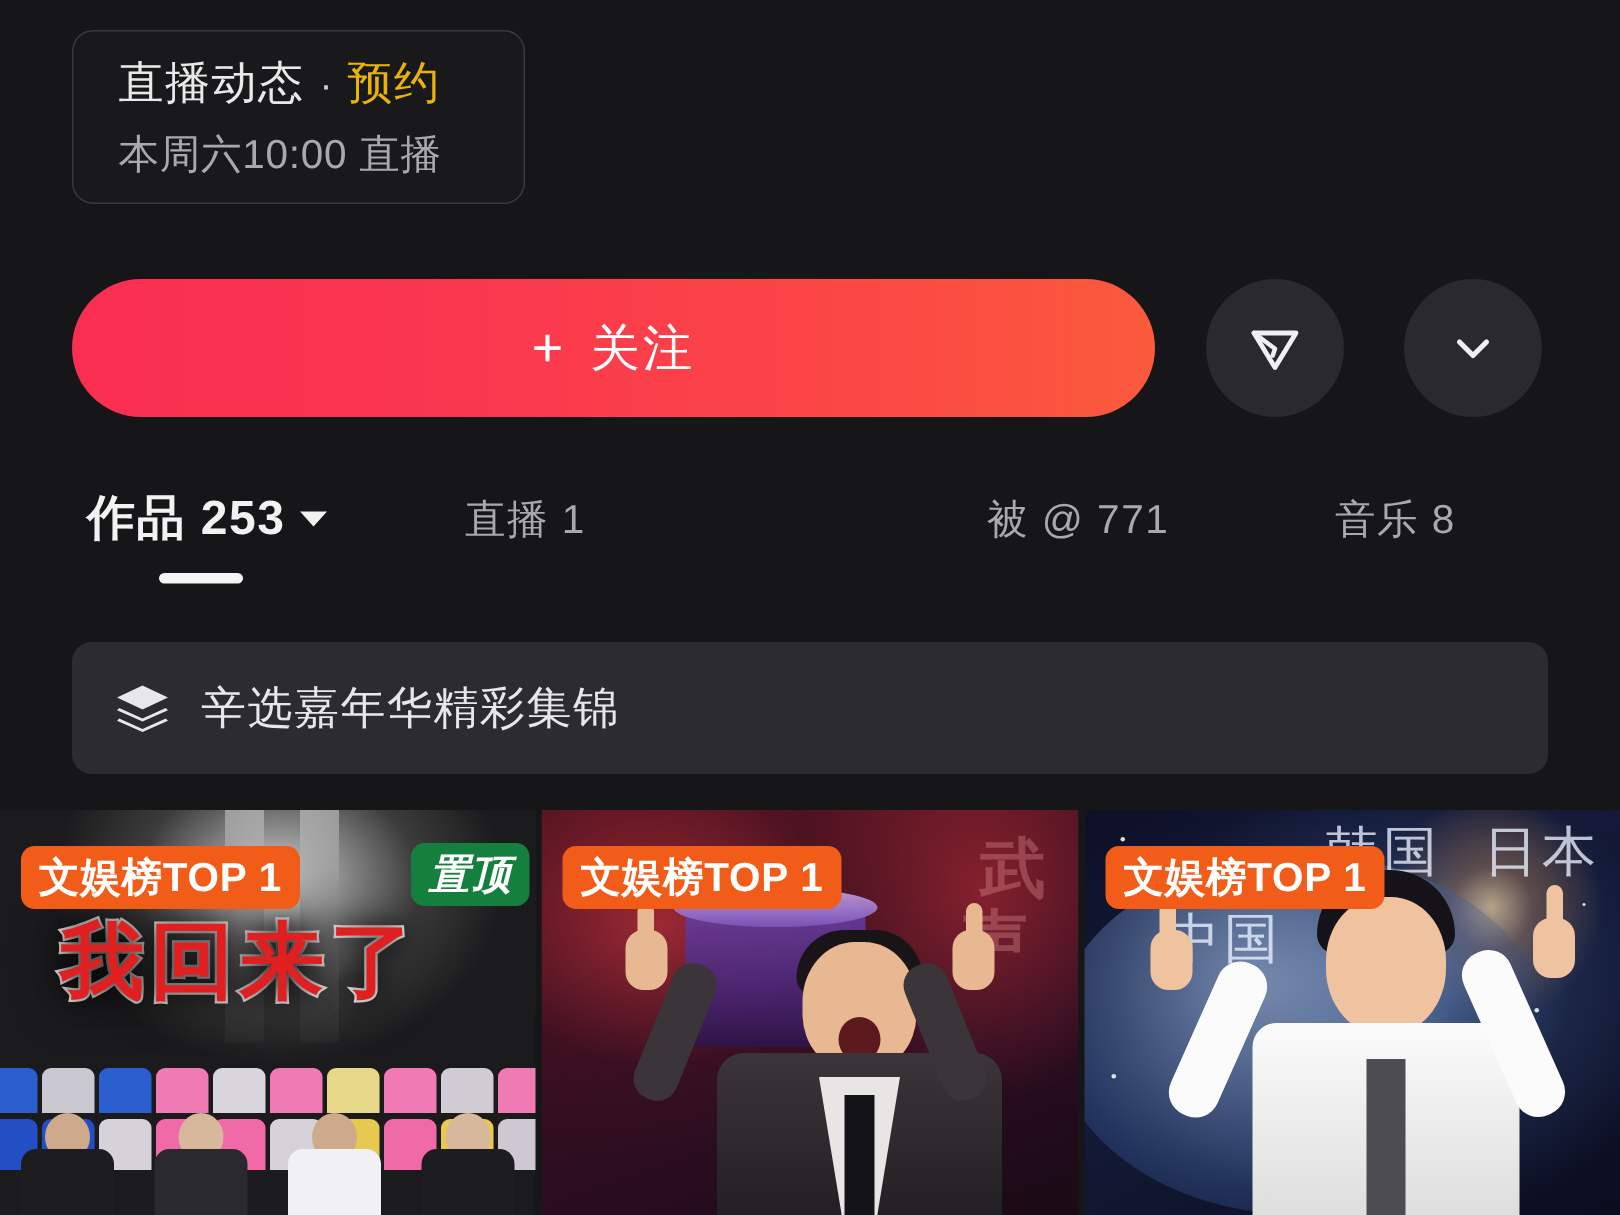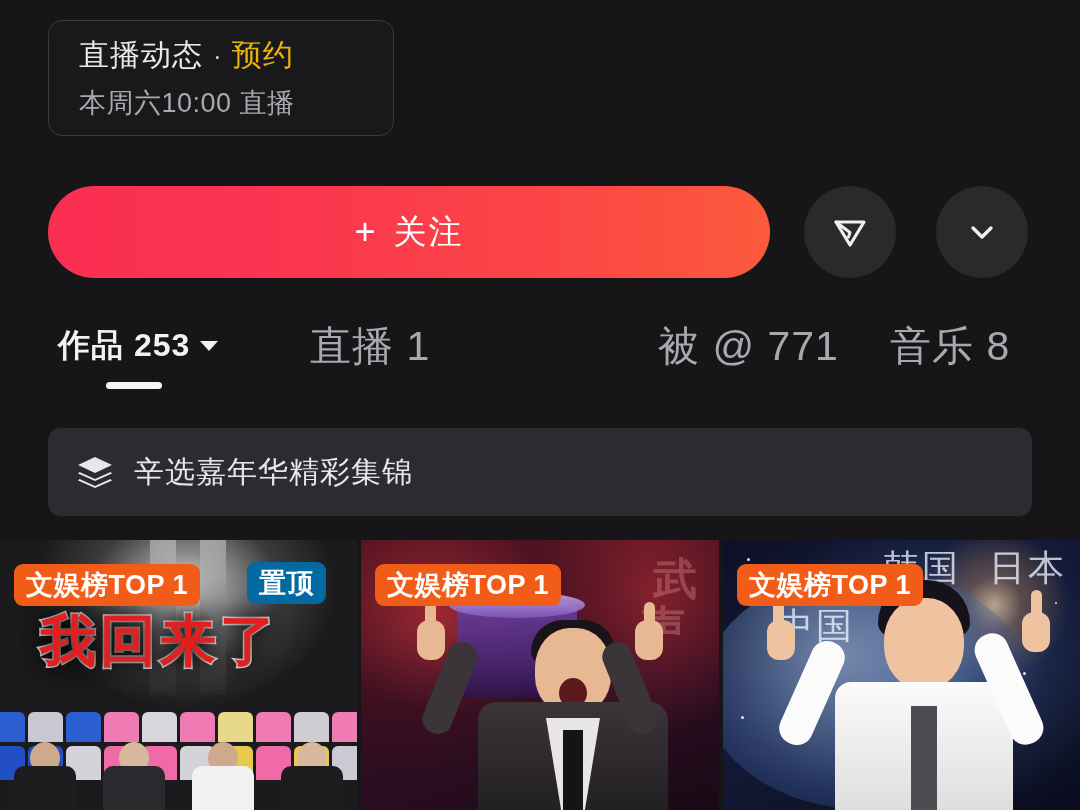--- a/index.html
+++ b/index.html
@@ -7,21 +7,21 @@
     width: 1080px; height: 810px;
     background: #161619;
     font-family: "Liberation Sans", "DejaVu Sans", sans-serif;
     overflow: hidden;
   }
   .screen { position: relative; width: 1080px; height: 810px; background: #161619; }
 
   
   .live-card {
     position: absolute; left: 48px; top: 20px;
-    width: 346px; height: 116px;
+    width: 302px; height: 116px;
     border: 1.5px solid #3a3a3e;
     border-radius: 14px;
     background: #19191c;
     padding: 14px 22px 0 30px;
   }
   .live-line1 { display: flex; align-items: baseline; white-space: nowrap; }
   .live-title { font-size: 30px; color: #e9e9ea; letter-spacing: 1px; font-weight: 400; }
   .live-dot { font-size: 26px; color: #cfcfd1; margin: 0 10px; }
   .live-status { font-size: 30px; color: #eab308; letter-spacing: 1px; font-weight: 400; }
   .live-line2 { margin-top: 9px; font-size: 27px; color: #a9a9ad; letter-spacing: 0.5px; white-space: nowrap; }
@@ -49,21 +49,21 @@
   .circle-btn.share { left: 756px; }
   .circle-btn.more  { left: 888px; }
 
   
   .tabs { position: absolute; left: 0; top: 318px; width: 1079px; height: 84px; }
   .tab {
     position: absolute; top: 0; height: 56px;
     display: flex; align-items: center; white-space: nowrap;
     cursor: pointer;
   }
-  .tab .label { font-size: 41px; color: #a8a8ad; letter-spacing: 1px; }
+  .tab .label { font-size: 27px; color: #a8a8ad; letter-spacing: 1px; }
   .tab.active .label { color: #f2f2f3; font-weight: 700; font-size: 32px; }
   .tab .caret {
     width: 0; height: 0; margin-left: 10px;
     border-left: 9px solid transparent; border-right: 9px solid transparent;
     border-top: 10px solid #f2f2f3;
   }
   .tab-underline {
     position: absolute; top: 64px;
     width: 56px; height: 7px; border-radius: 4px; background: #f4f4f5;
   }
@@ -142,21 +142,21 @@
   .arm-w { position: absolute; width: 34px; background: #fbfbfb; border-radius: 16px; }
 
   
   .badge {
     position: absolute; display: flex; align-items: center; justify-content: center;
     border-radius: 9px; color: #fff; white-space: nowrap;
     font-size: 27px; font-weight: 700; letter-spacing: 0.5px;
     padding: 0 12px; height: 42px;
   }
   .badge.rank { background: #f25c19; left: 14px; top: 24px; }
-  .badge.pin  { background: #0369a1; right: 31px; top: 22px; }
+  .badge.pin  { background: #15803d; right: 4px; top: 22px; font-style: italic; }
 </style>
 </head>
 <body>
 
 <div class="screen">
 
   <div class="live-card">
     <div class="live-line1">
       <span class="live-title">直播动态</span>
       <span class="live-dot">·</span>

